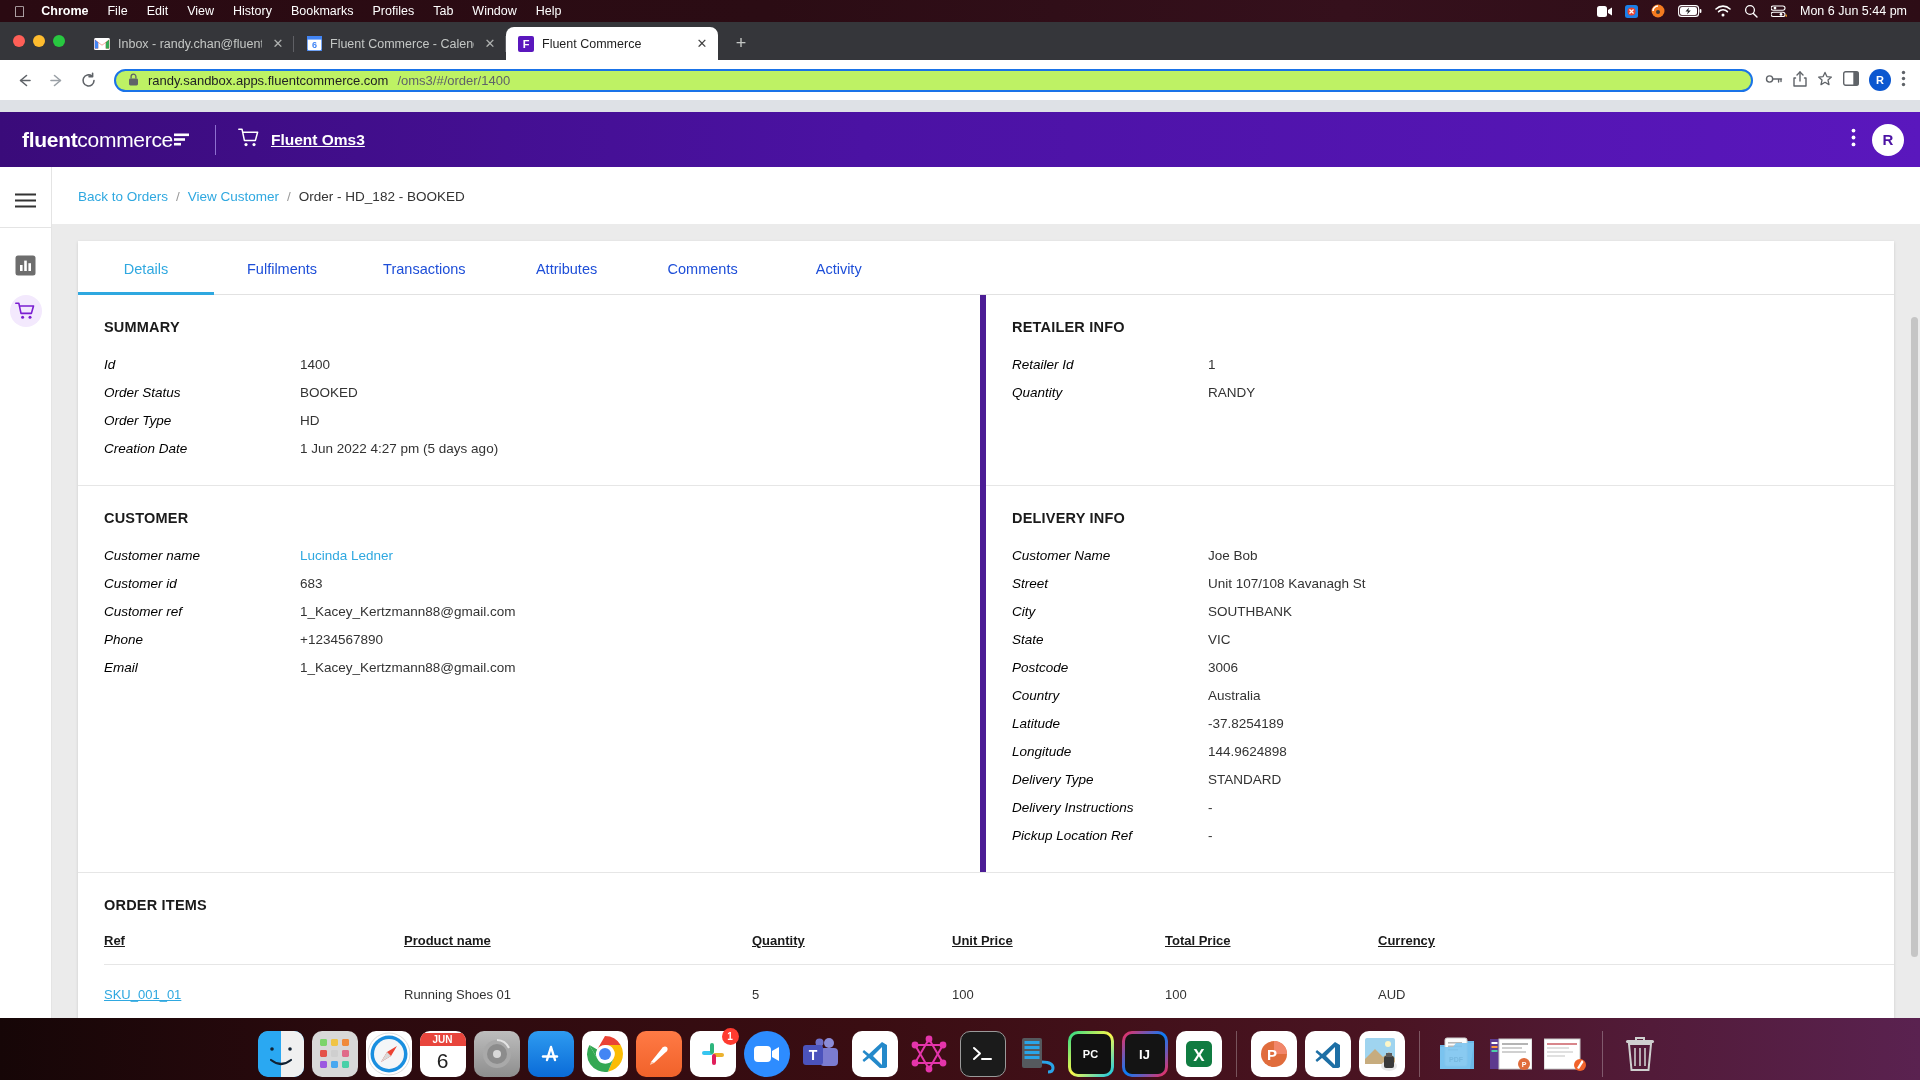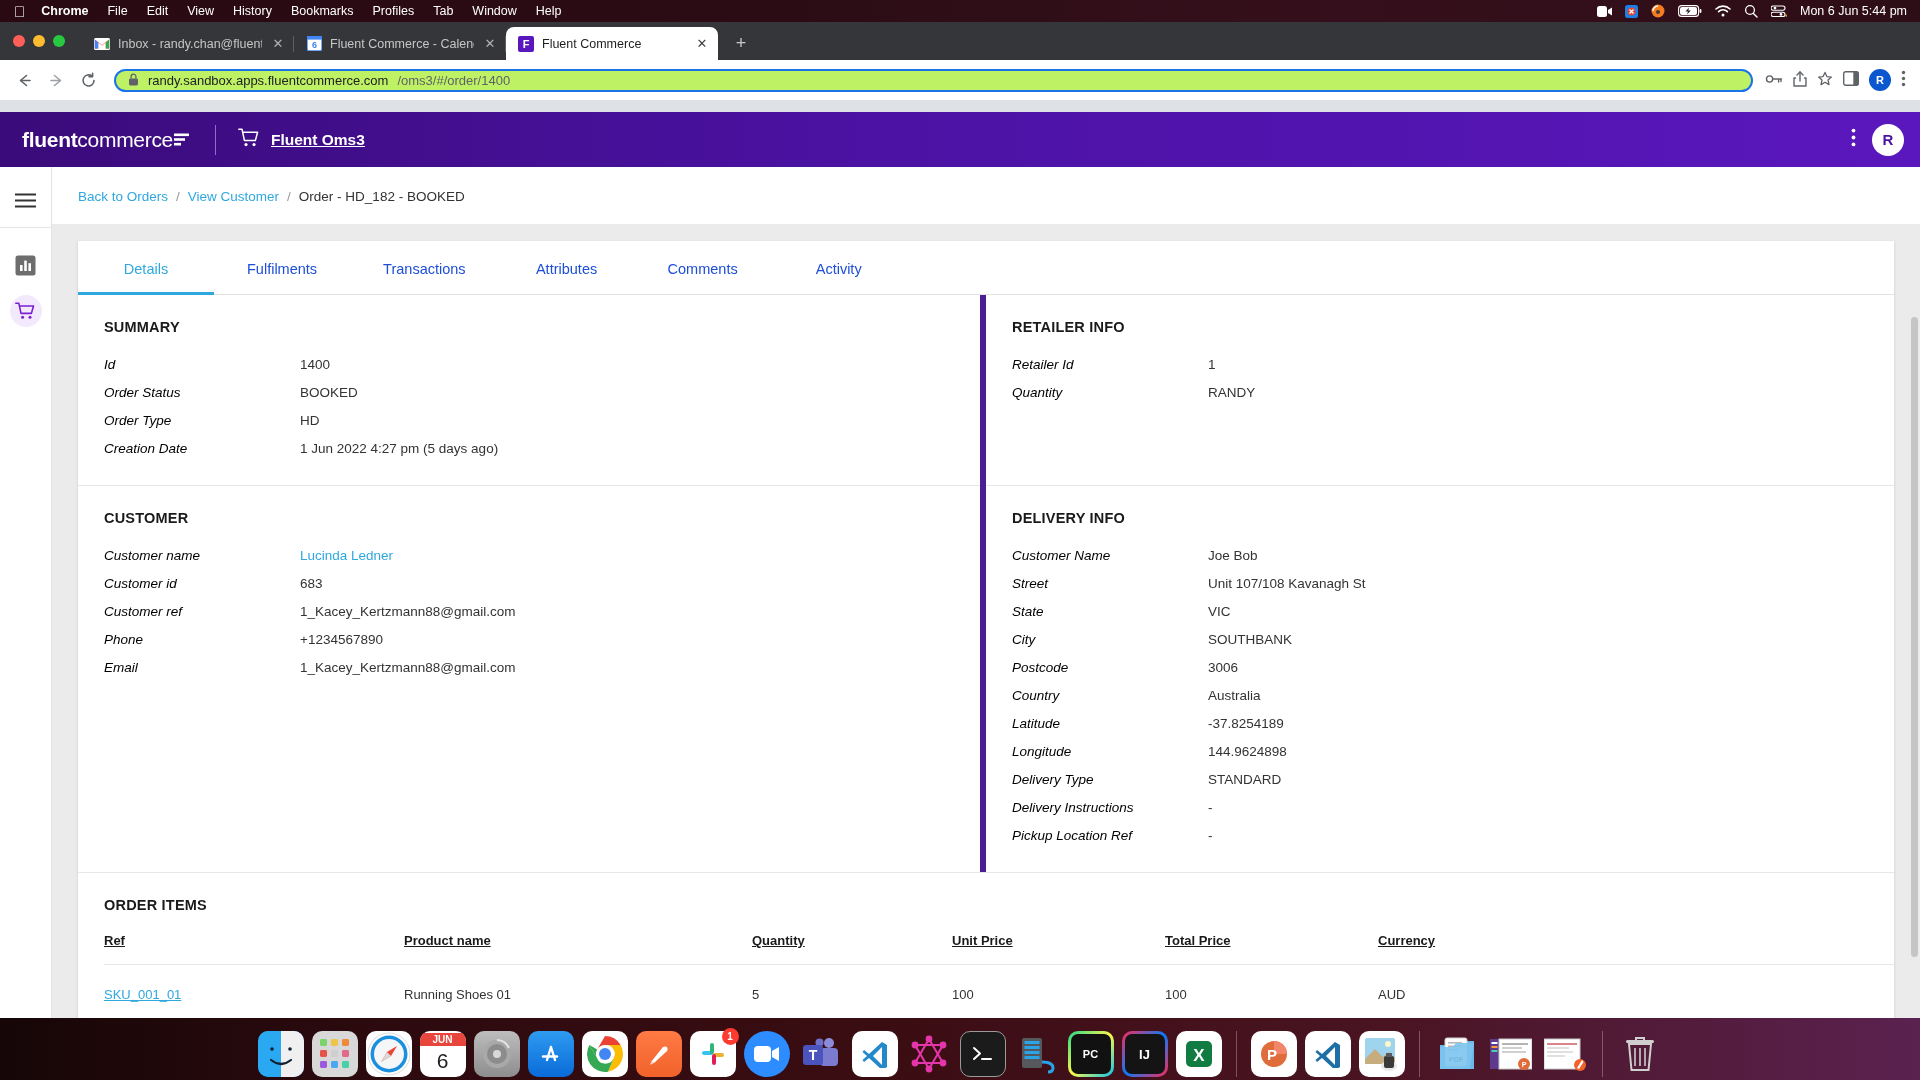--- a/index.html
+++ b/index.html
@@ -492,26 +492,26 @@
                 <div class="sect-title">DELIVERY INFO</div>
                 <div class="kv">
                     <span class="k">Customer Name</span>
                     <span class="v">Joe Bob</span>
                   </div>
                 <div class="kv">
                     <span class="k">Street</span>
                     <span class="v">Unit 107/108 Kavanagh St</span>
                   </div>
                 <div class="kv">
+                    <span class="k">City</span>
+                    <span class="v">SOUTHBANK</span>
+                  </div>
+                <div class="kv">
                     <span class="k">State</span>
                     <span class="v">VIC</span>
-                  </div>
-                <div class="kv">
-                    <span class="k">City</span>
-                    <span class="v">SOUTHBANK</span>
                   </div>
                 <div class="kv">
                     <span class="k">Postcode</span>
                     <span class="v">3006</span>
                   </div>
                 <div class="kv">
                     <span class="k">Country</span>
                     <span class="v">Australia</span>
                   </div>
                 <div class="kv">

